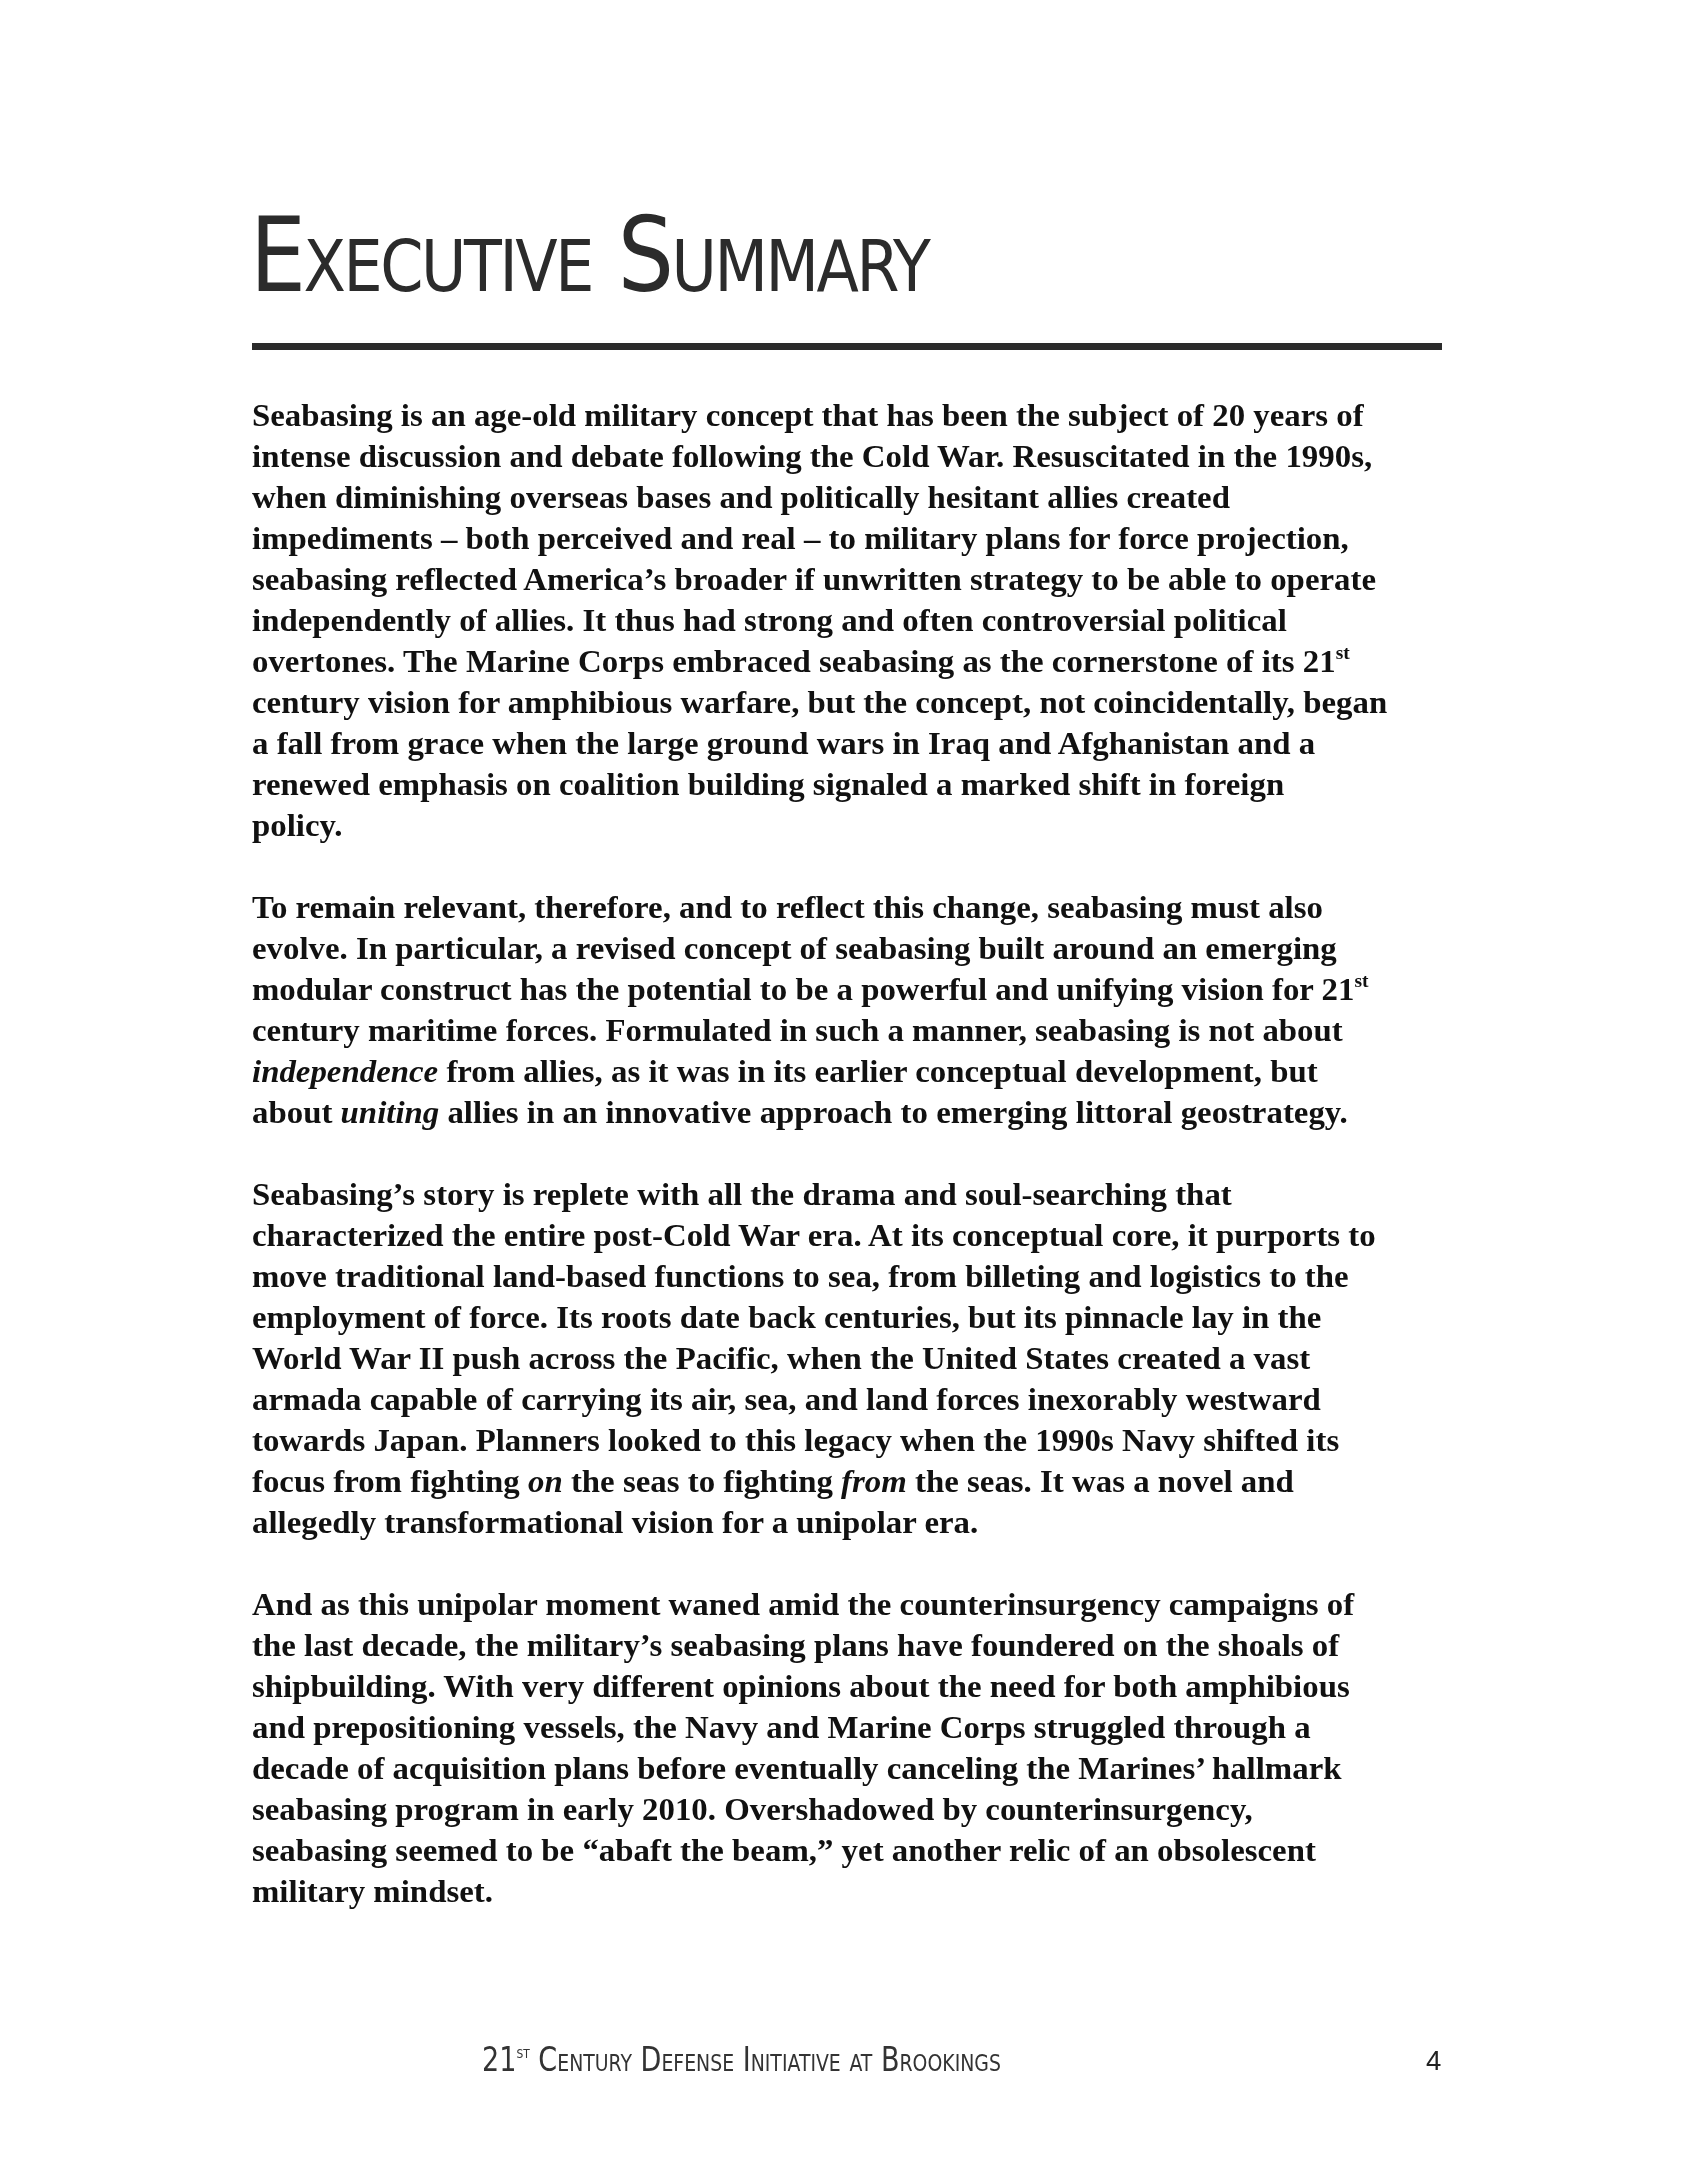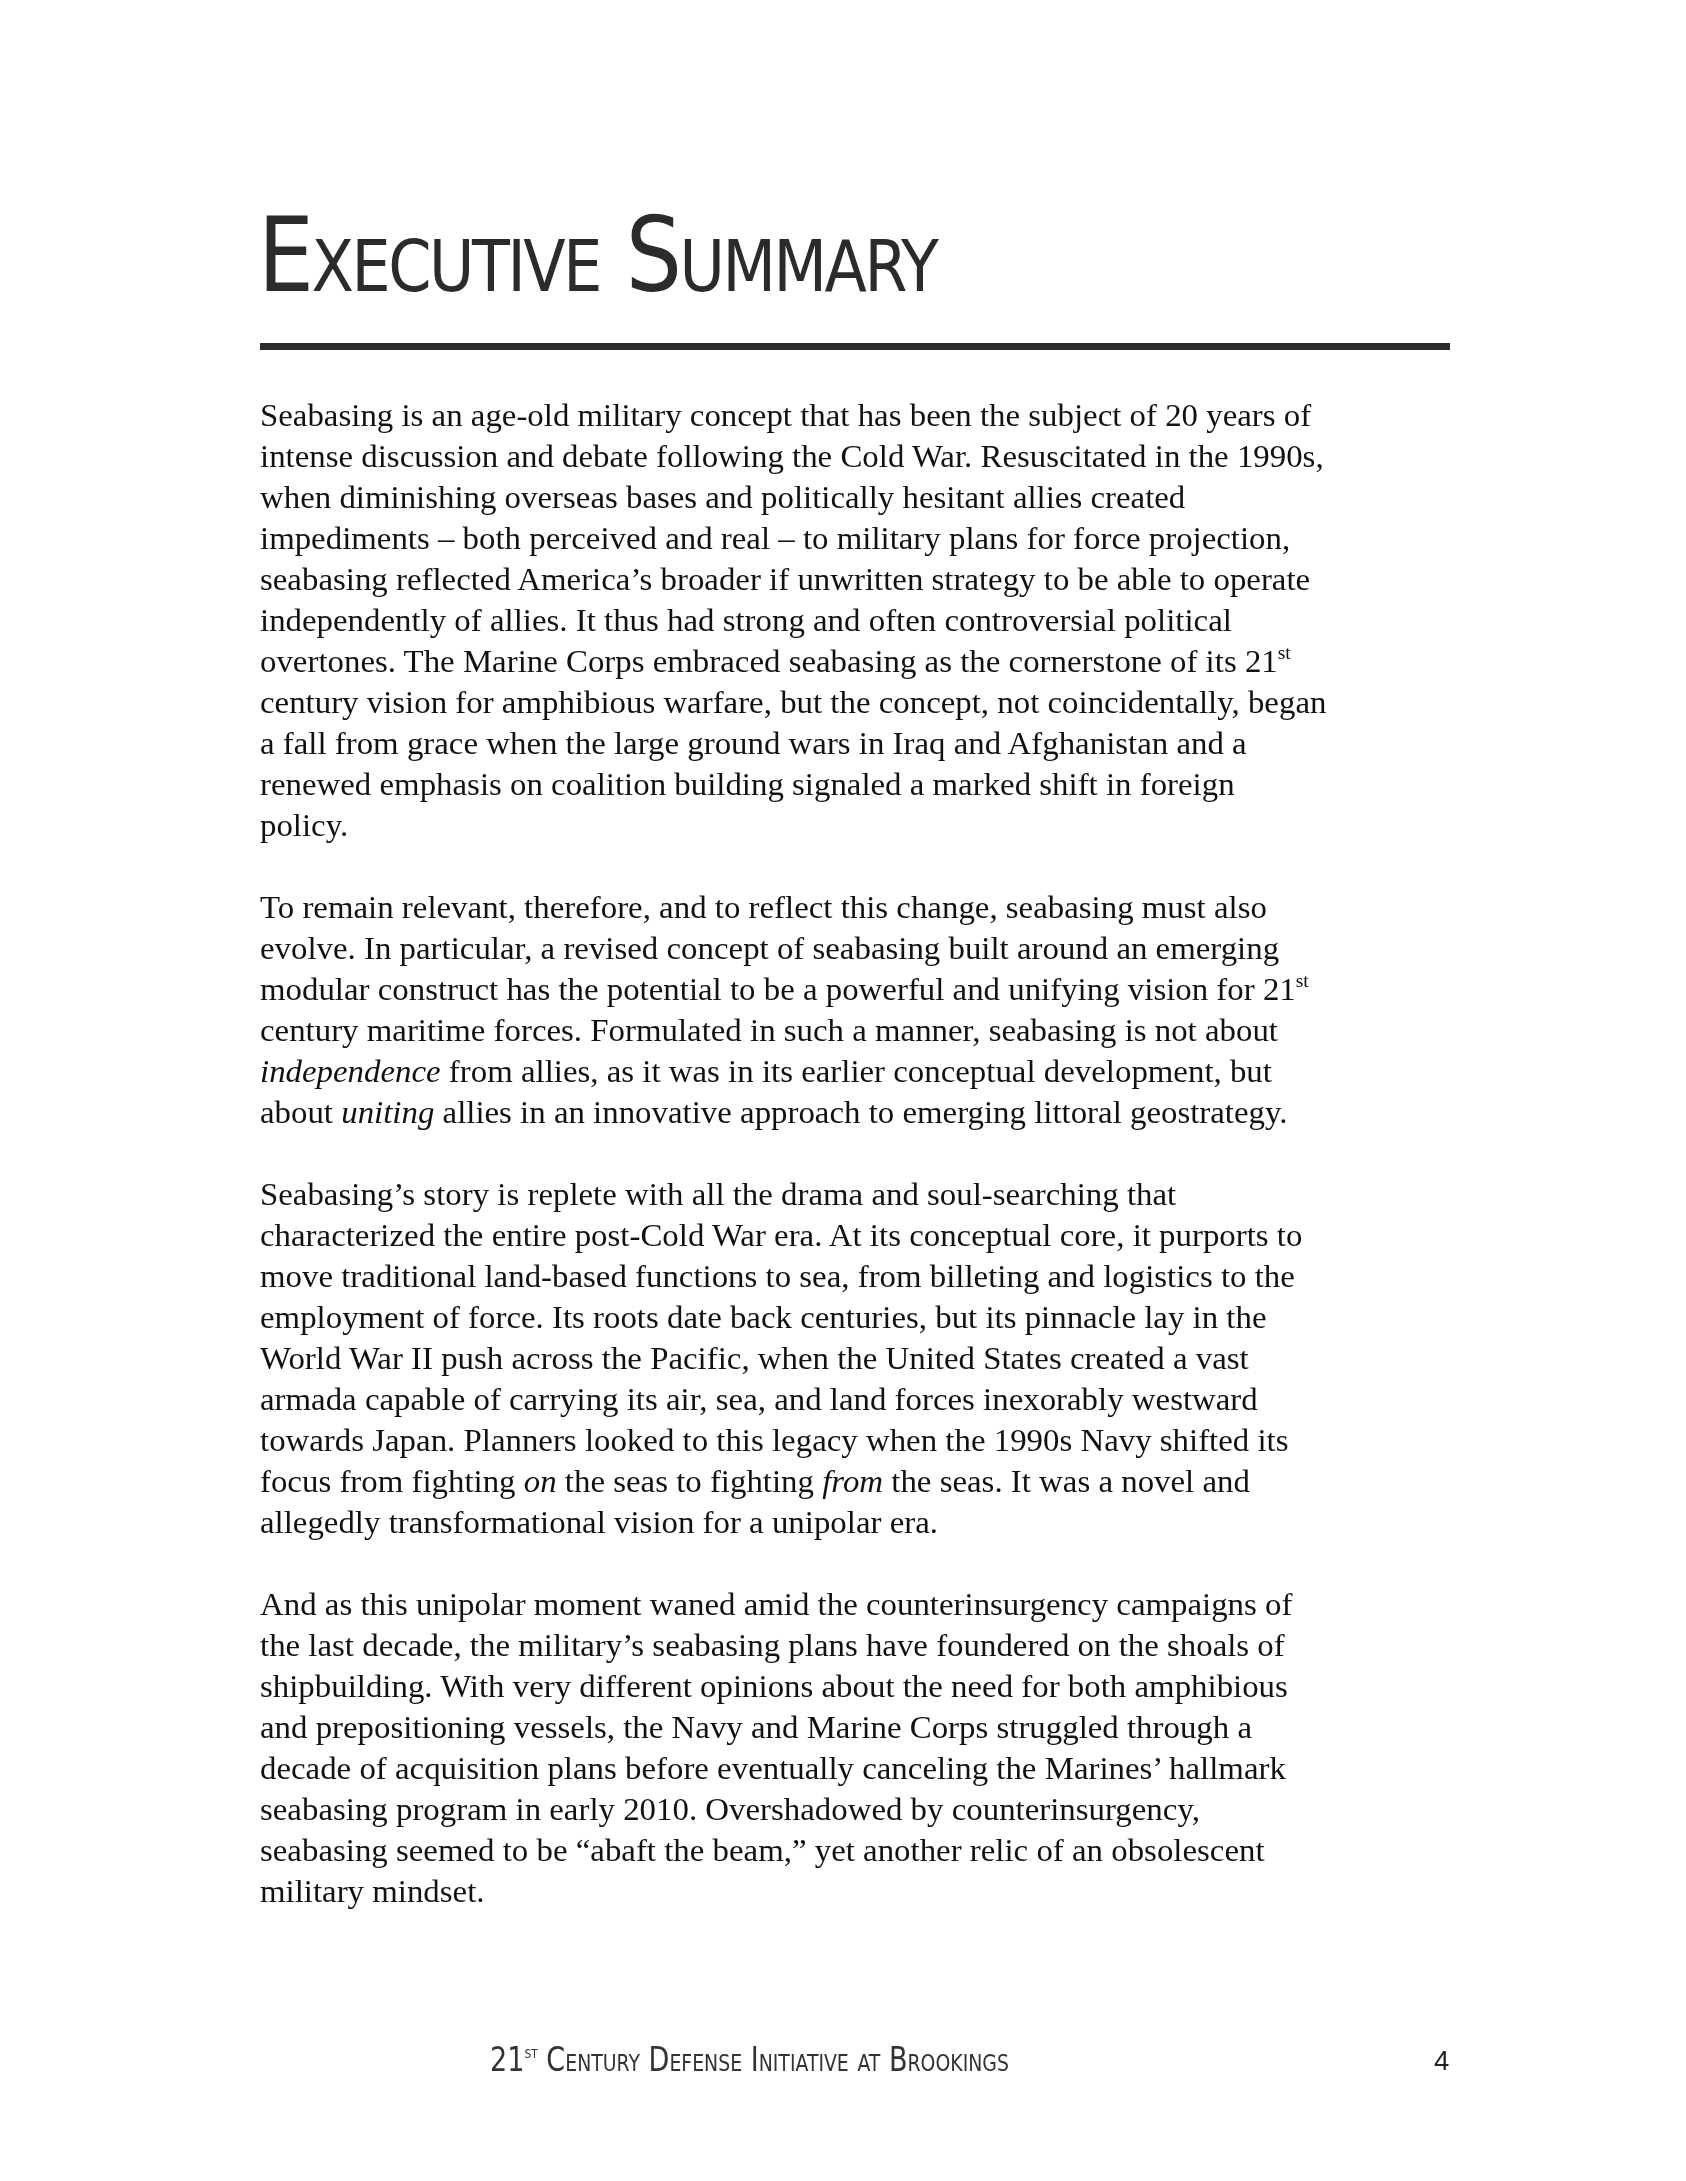--- a/index.html
+++ b/index.html
@@ -1,32 +1,32 @@
 <!DOCTYPE html>
 <html style="font-size:14.7px"><head>
 <meta charset="utf-8">
 <style>
   html, body { margin:0; padding:0; background:#ffffff; }
   body { width:1686px; height:2182px; position:relative; overflow:hidden; }
-  .page { position:absolute; left:12px; top:0; width:1594px; height:2182px; background:#fff; }
+  .page { position:absolute; left:4px; top:0; width:1594px; height:2182px; background:#fff; }
   .title {
     position:absolute; left:246px; top:204px;
     font-family:"DejaVu Sans", sans-serif;
     font-size:103px; line-height:103px; color:#2b2b2b;
     font-variant:small-caps; letter-spacing:-2.8px; white-space:nowrap;
     transform:scaleX(0.86); transform-origin:left top;
   }
   .rule {
     position:absolute; left:248px; top:343px; width:1190px; height:7.3px; background:#2b2b2b;
   }
   .body {
     position:absolute; left:248px; top:395px; width:1194px;
     font-family:"Liberation Serif", serif; font-size:31px; color:#111;
   }
-  .para { margin:0 0 41px 0; }
+  .para { margin:0 0 41px 0;font-weight:bold; }
   .line {
     display:block; height:41px; line-height:41px; white-space:nowrap;
     transform-origin:left center;
   }
   .line i { font-style:italic; }
   .line sup { font-size:18.4px; vertical-align:13px; line-height:0; }
   .footer {
     position:absolute; left:478px; top:2040px;
     font-family:"DejaVu Sans", sans-serif; font-size:33px; line-height:40px;
     color:#333; font-variant:small-caps; white-space:nowrap;

